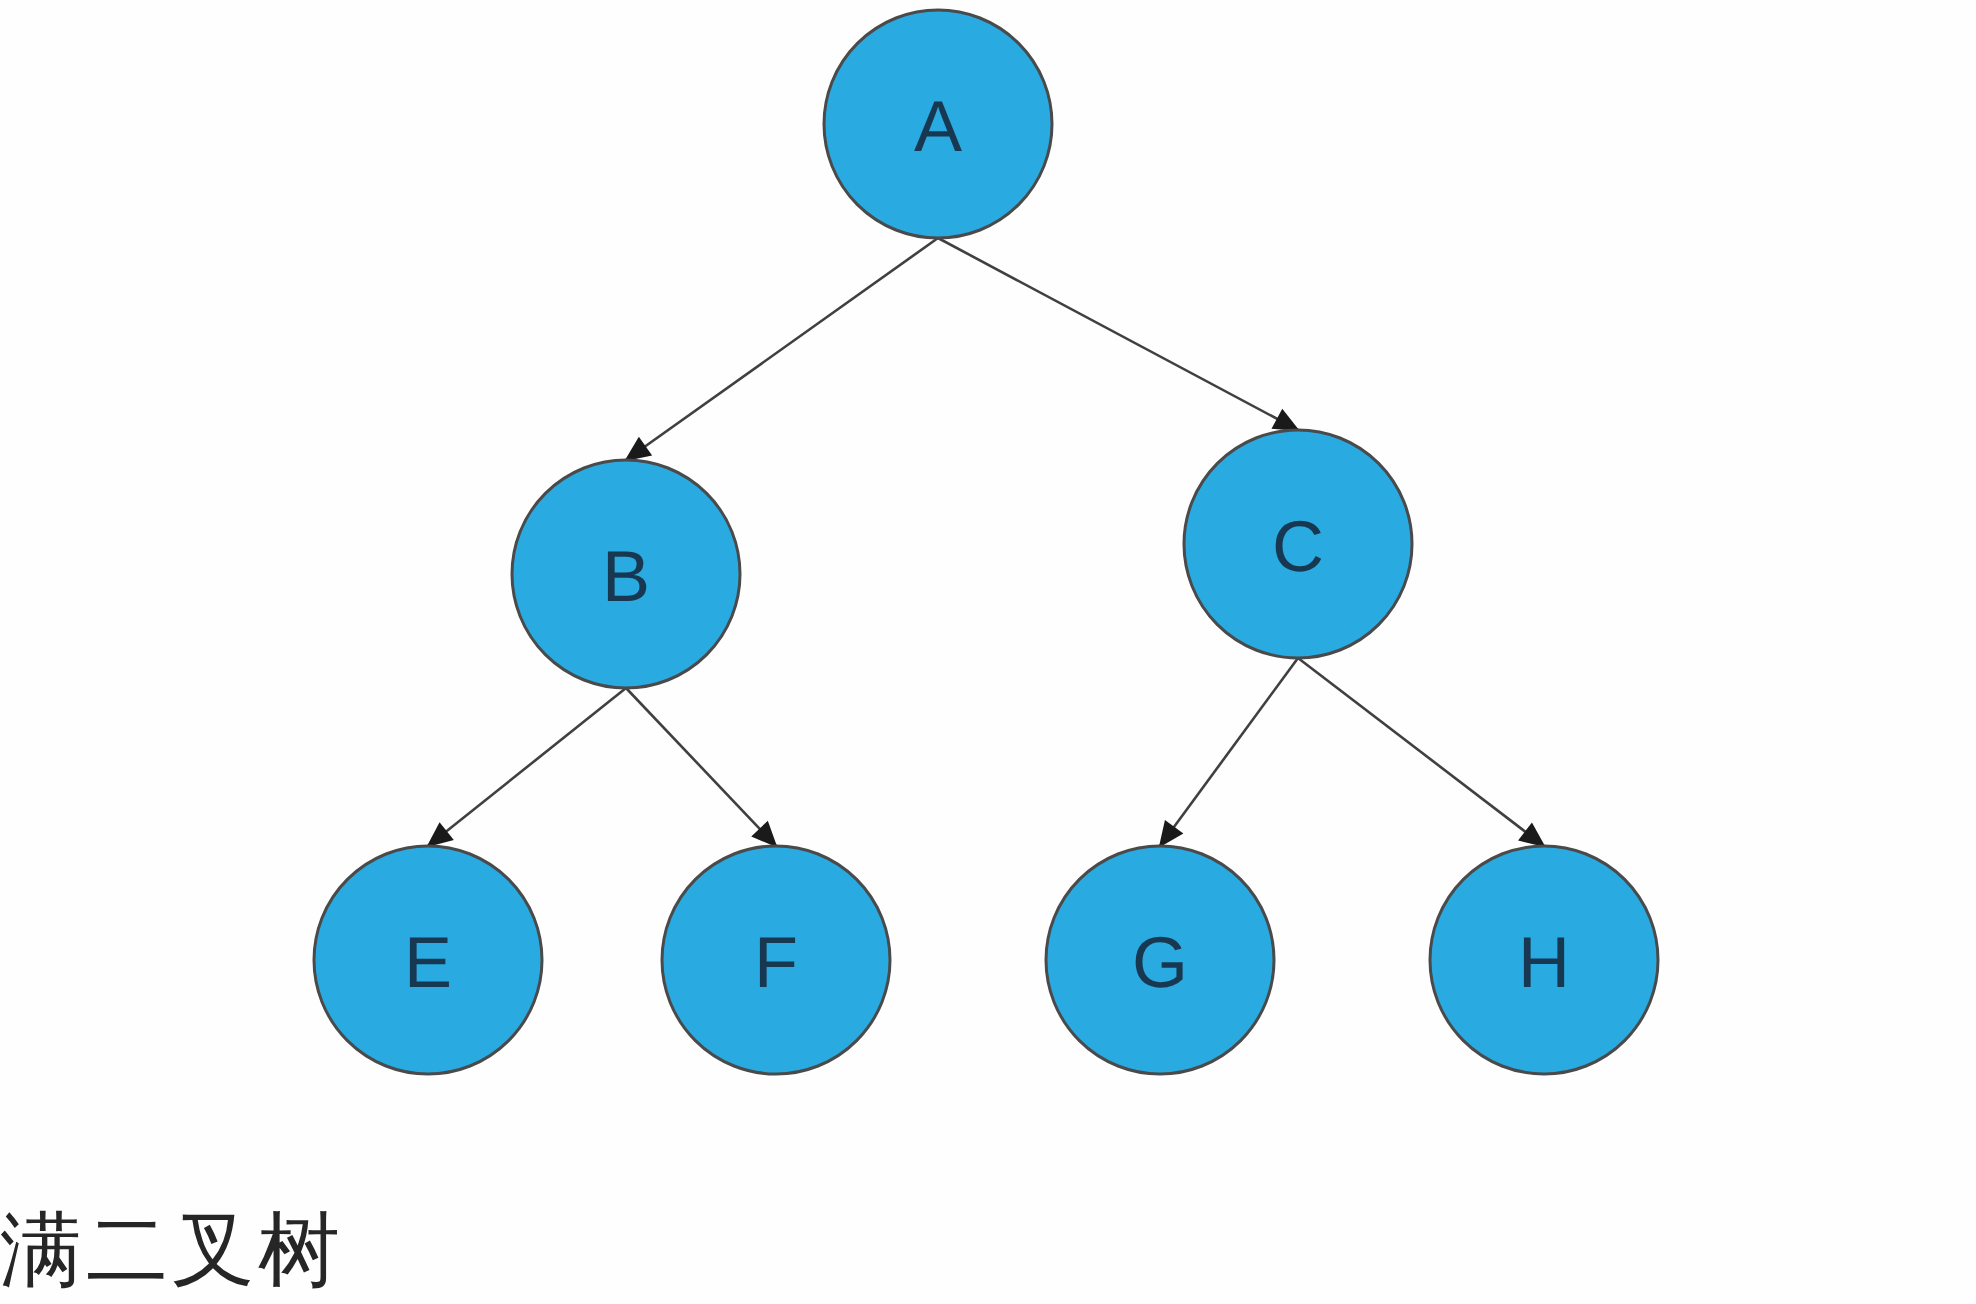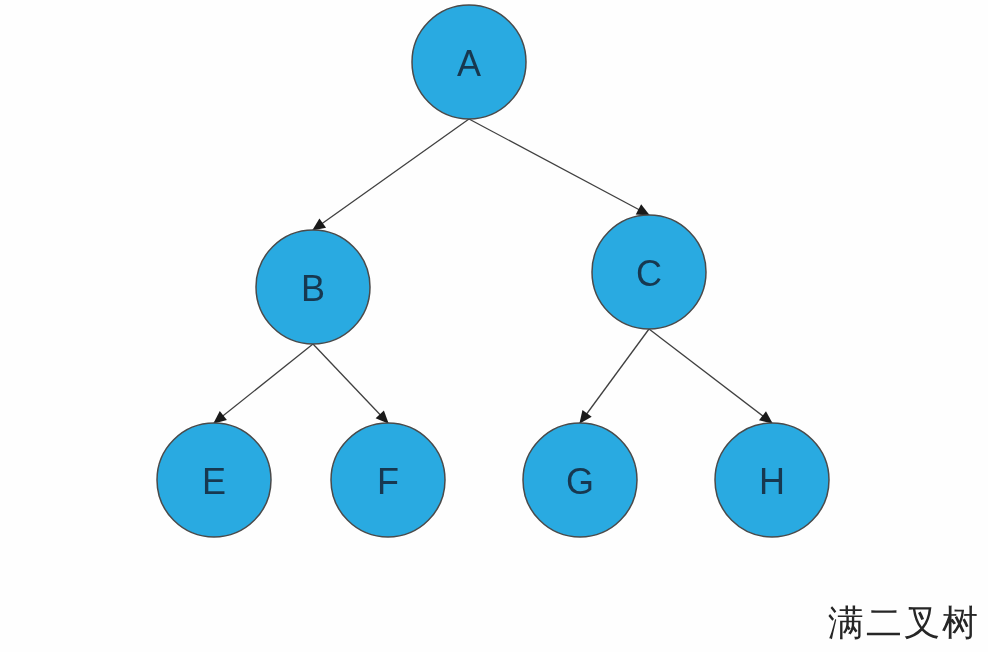--- a/index.html
+++ b/index.html
@@ -37,24 +37,24 @@
     font-size: 36px;
     font-weight: 400;
     text-anchor: middle;
     dominant-baseline: central;
   }
   .caption {
     position: absolute;
     left: 0;
     right: 8px;
     top: 601px;
-    text-align: right;
+    text-align: left;
     color: var(--caption-color, #262626);
-    font-family: Liberation Sans, sans-serif;
-    font-size: 36px;
+    font-family: Liberation Serif, serif;
+    font-size: 41px;
     letter-spacing: 2px;
     line-height: 1.2;
   }
 </style>
 </head>
 <body>
 
 <div class="stage">
   <svg class="tree-svg" id="tree-svg" width="988" height="652" viewBox="0 0 988 652" xmlns="http://www.w3.org/2000/svg">
     <defs>

